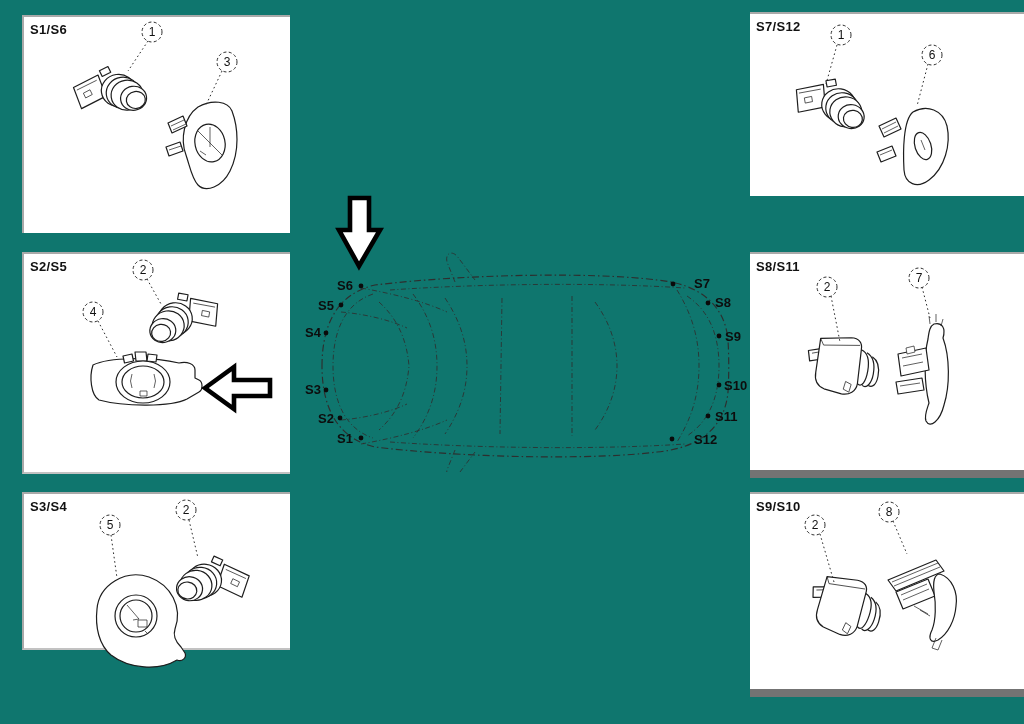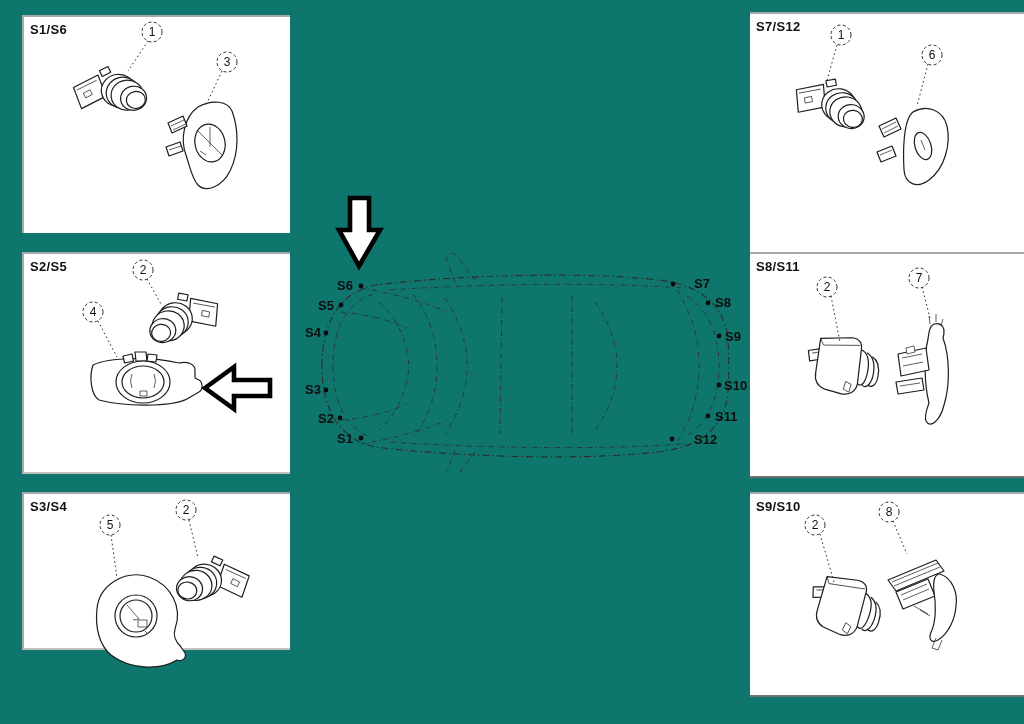--- a/index.html
+++ b/index.html
@@ -2,21 +2,21 @@
 <html><head>
 <meta charset="utf-8">
 <style>
   html,body{margin:0;padding:0;background:#ffffff;}
   .stage{position:relative;width:1024px;height:724px;background:#0f766e;overflow:hidden;
          font-family:"Liberation Sans",sans-serif;color:#111;}
   .panel{position:absolute;background:#ffffff;box-sizing:border-box;}
   .panel--tl{border-top:2px solid #a9a9a9;border-left:2px solid #a9a9a9;}
   .panel--tlb{border-top:2px solid #a9a9a9;border-left:2px solid #a9a9a9;border-bottom:2px solid #c2c2c2;}
   .panel--t{border-top:2px solid #a9a9a9;}
-  .panel--tb{border-top:2px solid #a9a9a9;border-bottom:2px solid #737373;}
+  .panel--tb{border-top:2px solid #a9a9a9;border-bottom:8px solid #737373;}
   .panel-label{position:absolute;top:5px;left:6px;font-weight:bold;font-size:13px;letter-spacing:.3px;}
   .panel svg{position:absolute;left:0;top:0;}
   
   .part path,.part ellipse,.part circle,.part rect{fill:#ffffff;stroke:#1d1d1d;stroke-width:1.2;stroke-linejoin:round;}
   .part .thin{stroke-width:.7;}
   .part .nofill{fill:none;}
   .co-circle{fill:#ffffff;stroke:#2b2b2b;stroke-width:1;stroke-dasharray:3 2.4;}
   .co-num{font:12px "Liberation Sans",sans-serif;fill:#111;text-anchor:middle;}
   .leader{stroke:#2b2b2b;stroke-width:1;stroke-dasharray:1.6 2.8;fill:none;}
   .dd{fill:none;stroke:#2e2e2e;stroke-width:1;stroke-dasharray:7 3 1.5 3;}
@@ -134,21 +134,21 @@
         <text class="co-num" x="86" y="35">5</text>
       </g>
       <g>
         <line class="leader" x1="165" y1="26" x2="174" y2="64"></line>
         <circle class="co-circle" cx="162" cy="16" r="10"></circle>
         <text class="co-num" x="162" y="20">2</text>
       </g>
     </svg>
   </section>
 
-  <section class="panel panel--t" style="left:750px;top:12px;width:274px;height:240px;">
+  <section class="panel panel--t" style="left:750px;top:12px;width:274px;height:184px;">
     <div class="panel-label">S7/S12</div>
     <svg width="274" height="238" viewBox="0 0 274 238">
       <g>
         <use href="#sensor-glyph-a" transform="translate(90,96) rotate(8)"></use>
       </g>
       <g class="part" transform="translate(165,130)">
         <path d="M -2 -32 C 12 -40 28 -34 32 -18 C 36 0 30 24 14 36 C 2 45 -10 40 -11 26 C -12 8 -12 -24 -2 -32 Z"></path>
         <ellipse cx="8" cy="2" rx="8" ry="14" transform="rotate(-18 8 2)"></ellipse>
         <path class="thin nofill" d="M 6 -4 l 4 10"></path>
         <path d="M -36 -18 l 17 -8 l 5 11 l -17 8 Z"></path>

